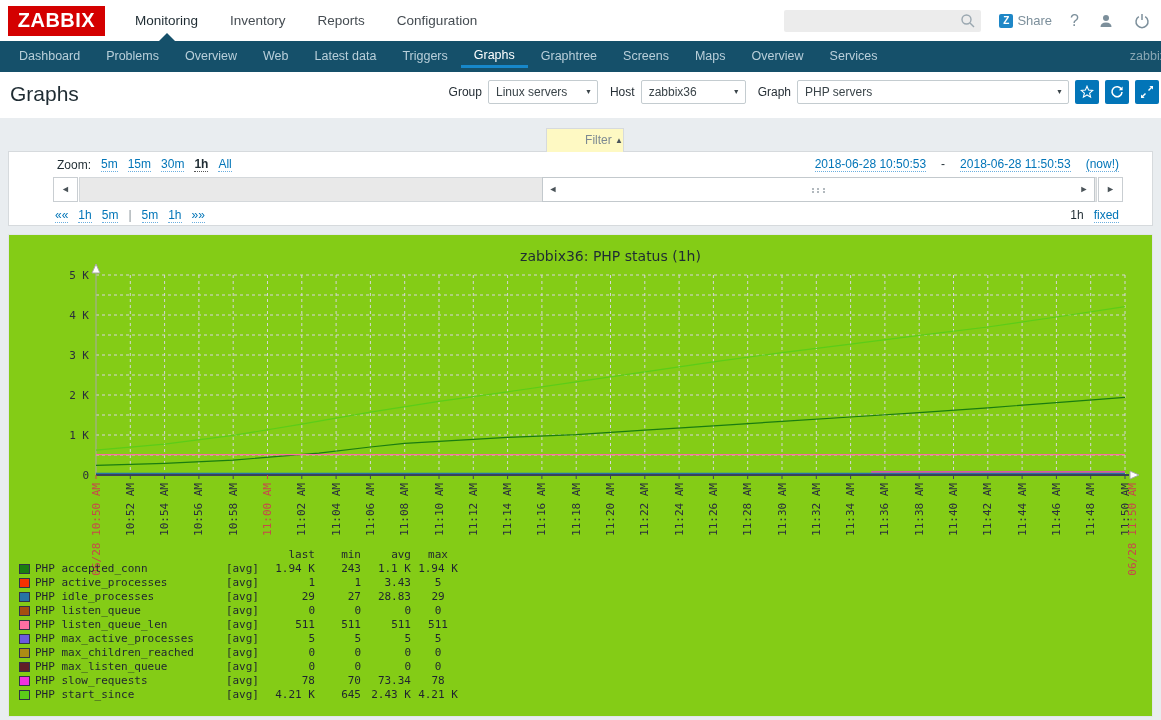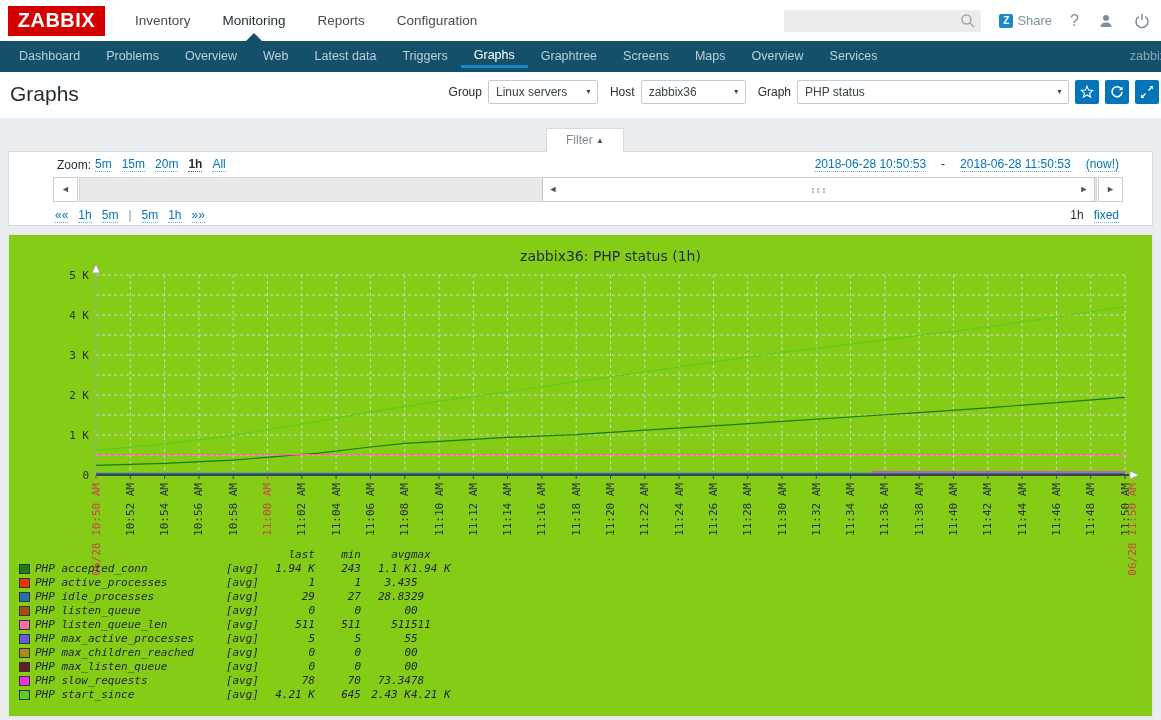--- a/index.html
+++ b/index.html
@@ -36,27 +36,27 @@
   .controls { position:absolute; right:2px; top:0; height:40px; display:flex; align-items:center; gap:6px;margin-left:31px; }
   .ctl-label { font-size:12px; color:#262f36; margin-left:6px; }
   .select { position:relative; height:24px; background:#fff; border:1px solid #c4ccd0; border-radius:2px;
             font-size:12px; color:#3a4449; line-height:22px; padding:0 20px 0 7px; cursor:pointer; }
   .select .arr { position:absolute; right:5px; top:0; font-size:7px; color:#3a4449; line-height:22px; }
   .bluebtn { width:24px; height:24px; background:#0275b8; border:none; border-radius:2px; color:#fff;
              display:flex; align-items:center; justify-content:center; cursor:pointer; }
 
   
   .graybody { position:relative; height:602px; background:#e9edf0; }
-  .filter-tab { position:absolute; left:546px; top:10px; width:78px; height:24px; background:#ffffff;
-                border:1px solid #d6dadd; border-bottom:none; z-index:3; text-align:center;
+  .filter-tab { position:absolute; left:546px; top:10px; width:78px; height:24px; background:#fef9c3;
+                border:1px solid #d6dadd; border-bottom:none; z-index:3; text-align:right;
                 font-size:12px; color:#7d8a92; line-height:22px; cursor:pointer; }
   .filter-tab .arr { color:#4a545b; font-size:8px; vertical-align:1px; }
   .filter-panel { position:absolute; left:8px; top:33px; width:1145px; height:75px; background:#fff;
                   border:1px solid #d6dadd; z-index:2; }
-  .f-row1 { position:absolute; left:48px; top:5px; display:flex; align-items:center; gap:4px;
+  .f-row1 { position:absolute; left:48px; top:5px; display:flex; align-items:center; gap:10px;
             font-size:12px; color:#1f2c33; }
   .lnk { color:#0275b8; border-bottom:1px dotted #6aaede; cursor:pointer; }
   .lnk.activezoom { color:#1f2c33; font-weight:bold; border-bottom-color:#555; }
   .f-range { position:absolute; right:33px; top:5px; font-size:12px; color:#1f2c33; display:flex; gap:15px; }
   .sbar { position:absolute; left:44px; top:25px; height:25px; }
   .sbtn { position:absolute; top:0; width:25px; height:25px; background:#fff; border:1px solid #c9ced2;
           text-align:center; line-height:23px; font-size:9px; color:#4a5358; cursor:pointer; }
   .strack { position:absolute; left:26px; top:0; width:1018px; height:25px; background:#e9e9e9;
             border:1px solid #d4d8db; }
   .srange { position:absolute; left:462px; top:-1px; width:553px; height:25px; background:#fff;
@@ -68,39 +68,39 @@
   .sgrip i { width:2px; height:2px; background:#99a2a8; border-radius:50%; margin:auto; }
   .f-row3 { position:absolute; left:46px; top:56px; display:flex; gap:10px; font-size:12px; color:#8a949a; }
   .f-right3 { position:absolute; right:33px; top:56px; display:flex; gap:10px; font-size:12px; color:#1f2c33; }
 
   .chart-widget { position:absolute; left:8px; top:116px; width:1145px; height:483px; background:#84cc16;
                   border:1px solid #e2e6e9; }
   .chart-svg-holder { position:absolute; left:0; top:0; }
 
   
   .legend { position:absolute; left:10px; top:313px; font-family:"DejaVu Sans Mono", monospace;
-            font-size:11px; color:#1f2430;font-style:italic; }
+            font-size:11px; color:#1f2430; }
   .lg-row { display:flex; height:14px; line-height:14px; }
   .lg-sw { width:11px; height:10px; margin-top:2px; border:1px solid #2f3545; }
   .lg-swcol { width:16px; display:flex; }
   .lg-name { width:180px; }
   .lg-fn { width:44px; text-align:right; }
   .lg-v1 { width:56px; text-align:right; }
   .lg-v2 { width:46px; text-align:right; }
   .lg-v3 { width:50px; text-align:right; }
-  .lg-v4 { width:54px; text-align:left; }
+  .lg-v4 { width:54px; text-align:center; }
 </style>
 </head>
 <body>
 
 <div class="topbar">
   <div class="logo">ZABBIX</div>
   <div class="topnav">
+      <div class="topnav-item active">Monitoring</div>
       <div class="topnav-item">Inventory</div>
-      <div class="topnav-item active">Monitoring</div>
       <div class="topnav-item">Reports</div>
       <div class="topnav-item">Configuration</div>
     </div>
   <div class="top-right">
     <div class="searchbox">
       <svg width="16" height="16" viewBox="0 0 16 16">
         <circle cx="6.5" cy="6.5" r="4.5" fill="none" stroke="#9aa7b0" stroke-width="1.4"></circle>
         <line x1="10" y1="10" x2="14" y2="14" stroke="#9aa7b0" stroke-width="1.4"></line>
       </svg>
     </div>
@@ -146,21 +146,21 @@
     <span class="ctl-label">Group</span>
     <div class="select" style="width:110px">
       <span>Linux servers</span><span class="arr">▼</span>
     </div>
     <span class="ctl-label">Host</span>
     <div class="select" style="width:105px">
       <span>zabbix36</span><span class="arr">▼</span>
     </div>
     <span class="ctl-label">Graph</span>
     <div class="select" style="width:272px">
-      <span>PHP status</span><span class="arr">▼</span>
+      <span>PHP servers</span><span class="arr">▼</span>
     </div>
     <button class="bluebtn">
       <svg width="14" height="14" viewBox="0 0 14 14">
         <path d="M7 1.2 L8.6 5.1 L12.8 5.4 L9.6 8.1 L10.6 12.2 L7 10 L3.4 12.2 L4.4 8.1 L1.2 5.4 L5.4 5.1 Z" fill="none" stroke="#fff" stroke-width="1.1"></path>
       </svg>
     </button>
     <button class="bluebtn">
       <svg width="14" height="14" viewBox="0 0 14 14">
         <path d="M11.5 4.5 A5 5 0 1 0 12 7" fill="none" stroke="#fff" stroke-width="1.6"></path>
         <path d="M12.6 1.4 L12.6 5.2 L8.8 5.2 Z" fill="#fff"></path>
@@ -182,21 +182,21 @@
   <div class="filter-tab">
     <span>Filter</span> <span class="arr">▲</span>
   </div>
 
   <div class="filter-panel">
     <div class="f-row1">
       <span>Zoom:</span>
       <span id="zoomlinks" style="display:flex;gap:10px">
           <span class="lnk">5m</span>
           <span class="lnk">15m</span>
-          <span class="lnk">20m</span>
+          <span class="lnk">30m</span>
           <span class="lnk activezoom">1h</span>
           <span class="lnk">All</span>
         </span>
     </div>
     <div class="f-range">
       <span class="lnk">2018-06-28 10:50:53</span>
       <span>-</span>
       <span class="lnk">2018-06-28 11:50:53</span>
       <span class="lnk">(now!)</span>
     </div>

